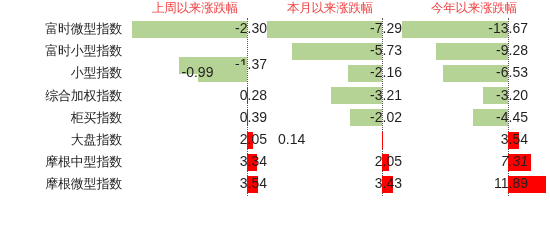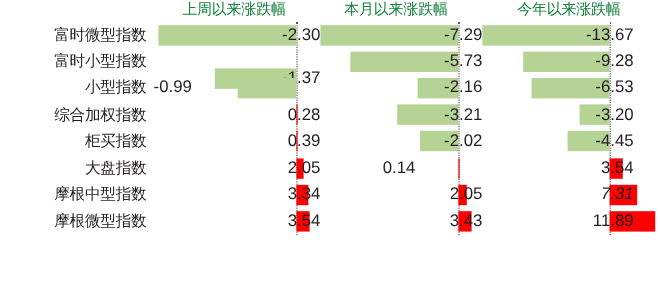--- a/index.html
+++ b/index.html
@@ -50,21 +50,21 @@
     height: 196px;
   }
   .panel-header {
     position: absolute;
     top: 0;
     left: 0;
     width: 100%;
     height: 18px;
     line-height: 17px;
     font-size: 12.5px;
-    color: #15803d;
+    color: #ef4444;
     text-align: center;
     white-space: nowrap;
     letter-spacing: -0.2px;
   }
   .plot {
     position: absolute;
     top: 18px;
     left: 0;
     width: 100%;
     height: 178px;
@@ -129,21 +129,21 @@
     <div class="bar-row" style="top: 0px;">
           <div class="bar neg" style="left: 4px; width: 115px;"></div>
           <div class="bar-value neg" style="left: 0px; width: 139px; text-align: right;">-2.30</div>
         </div>
         <div class="bar-row" style="top: 22.2px; margin-top: 14px;">
           <div class="bar neg" style="left: 50.5px; width: 68.5px;"></div>
           <div class="bar-value neg" style="left: 0px; width: 139px; text-align: right;">-1.37</div>
         </div>
         <div class="bar-row" style="top: 44.4px;">
           <div class="bar neg" style="left: 69.5px; width: 49.5px;"></div>
-          <div class="bar-value neg" style="left: 0px; width: 139px; text-align: left;">-0.99</div>
+          <div class="bar-value neg" style="left: 0px; width: 139px; text-align: center;">-0.99</div>
         </div>
         <div class="bar-row" style="top: 66.6px;">
           <div class="bar pos" style="left: 119px; width: 1px;"></div>
           <div class="bar-value pos" style="left: 0px; width: 139px; text-align: right;">0.28</div>
         </div>
         <div class="bar-row" style="top: 88.8px;">
           <div class="bar pos" style="left: 119px; width: 1.21186px;"></div>
           <div class="bar-value pos" style="left: 0px; width: 139px; text-align: right;">0.39</div>
         </div>
         <div class="bar-row" style="top: 111px;">
@@ -180,21 +180,21 @@
         <div class="bar-row" style="top: 66.6px;">
           <div class="bar neg" style="left: 68.3621px; width: 50.6379px;"></div>
           <div class="bar-value neg" style="left: 0px; width: 139px; text-align: right;">-3.21</div>
         </div>
         <div class="bar-row" style="top: 88.8px;">
           <div class="bar neg" style="left: 87.1344px; width: 31.8656px;"></div>
           <div class="bar-value neg" style="left: 0px; width: 139px; text-align: right;">-2.02</div>
         </div>
         <div class="bar-row" style="top: 111px;">
           <div class="bar pos" style="left: 119px; width: 1px;"></div>
-          <div class="bar-value pos" style="left: 0px; width: 139px; text-align: center;">0.14</div>
+          <div class="bar-value pos" style="left: 15px; width: 139px; text-align: left;">0.14</div>
         </div>
         <div class="bar-row" style="top: 133.2px;">
           <div class="bar pos" style="left: 119px; width: 6.57434px;"></div>
           <div class="bar-value pos" style="left: 0px; width: 139px; text-align: right;">2.05</div>
         </div>
         <div class="bar-row" style="top: 155.4px;">
           <div class="bar pos" style="left: 119px; width: 11px;"></div>
           <div class="bar-value pos" style="left: 0px; width: 139px; text-align: right;">3.43</div>
         </div>
       </div>

